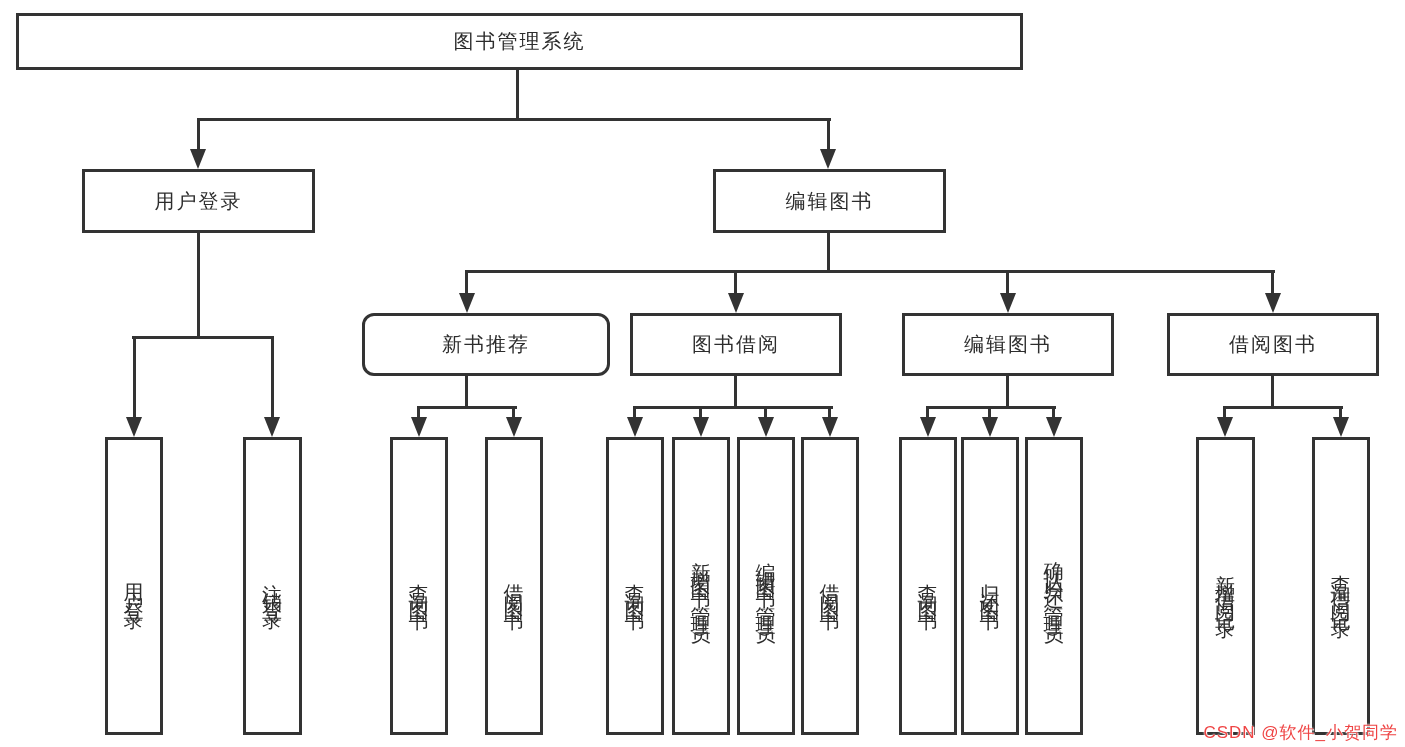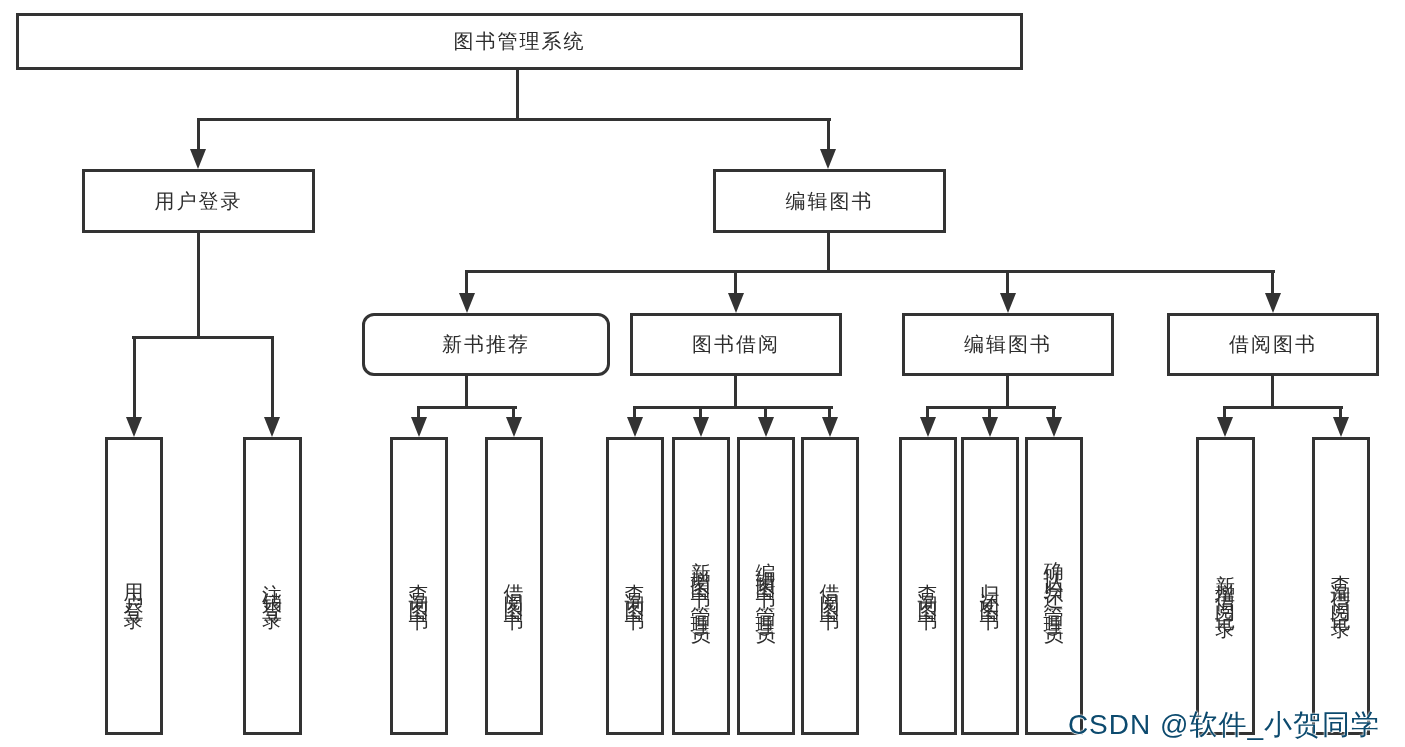--- a/index.html
+++ b/index.html
@@ -24,23 +24,23 @@
   }
   .vl{position:absolute;width:3px;background:#333333;}
   .hl{position:absolute;height:3px;background:#333333;}
   .arr{
     position:absolute;width:0;height:0;
     border-left:8px solid transparent;
     border-right:8px solid transparent;
     border-top:20px solid #333333;
   }
   .watermark{
-    position:absolute;right:25px;bottom:3px;
-    font-size:28px;letter-spacing:1px;
-    color:#0c4a6e;
+    position:absolute;right:7px;bottom:3px;
+    font-size:17px;letter-spacing:1px;
+    color:#ef4444;
     text-shadow:0 0 2px #ffffff,0 0 2px #ffffff,1px 1px 0 #ffffff;
     white-space:nowrap;
   }
 </style>
 </head>
 <body>
 
 <div class="stage">
 
   <div class="box h root" style="left:16px;top:13px;width:1007px;height:57px;">图书管理系统</div>

